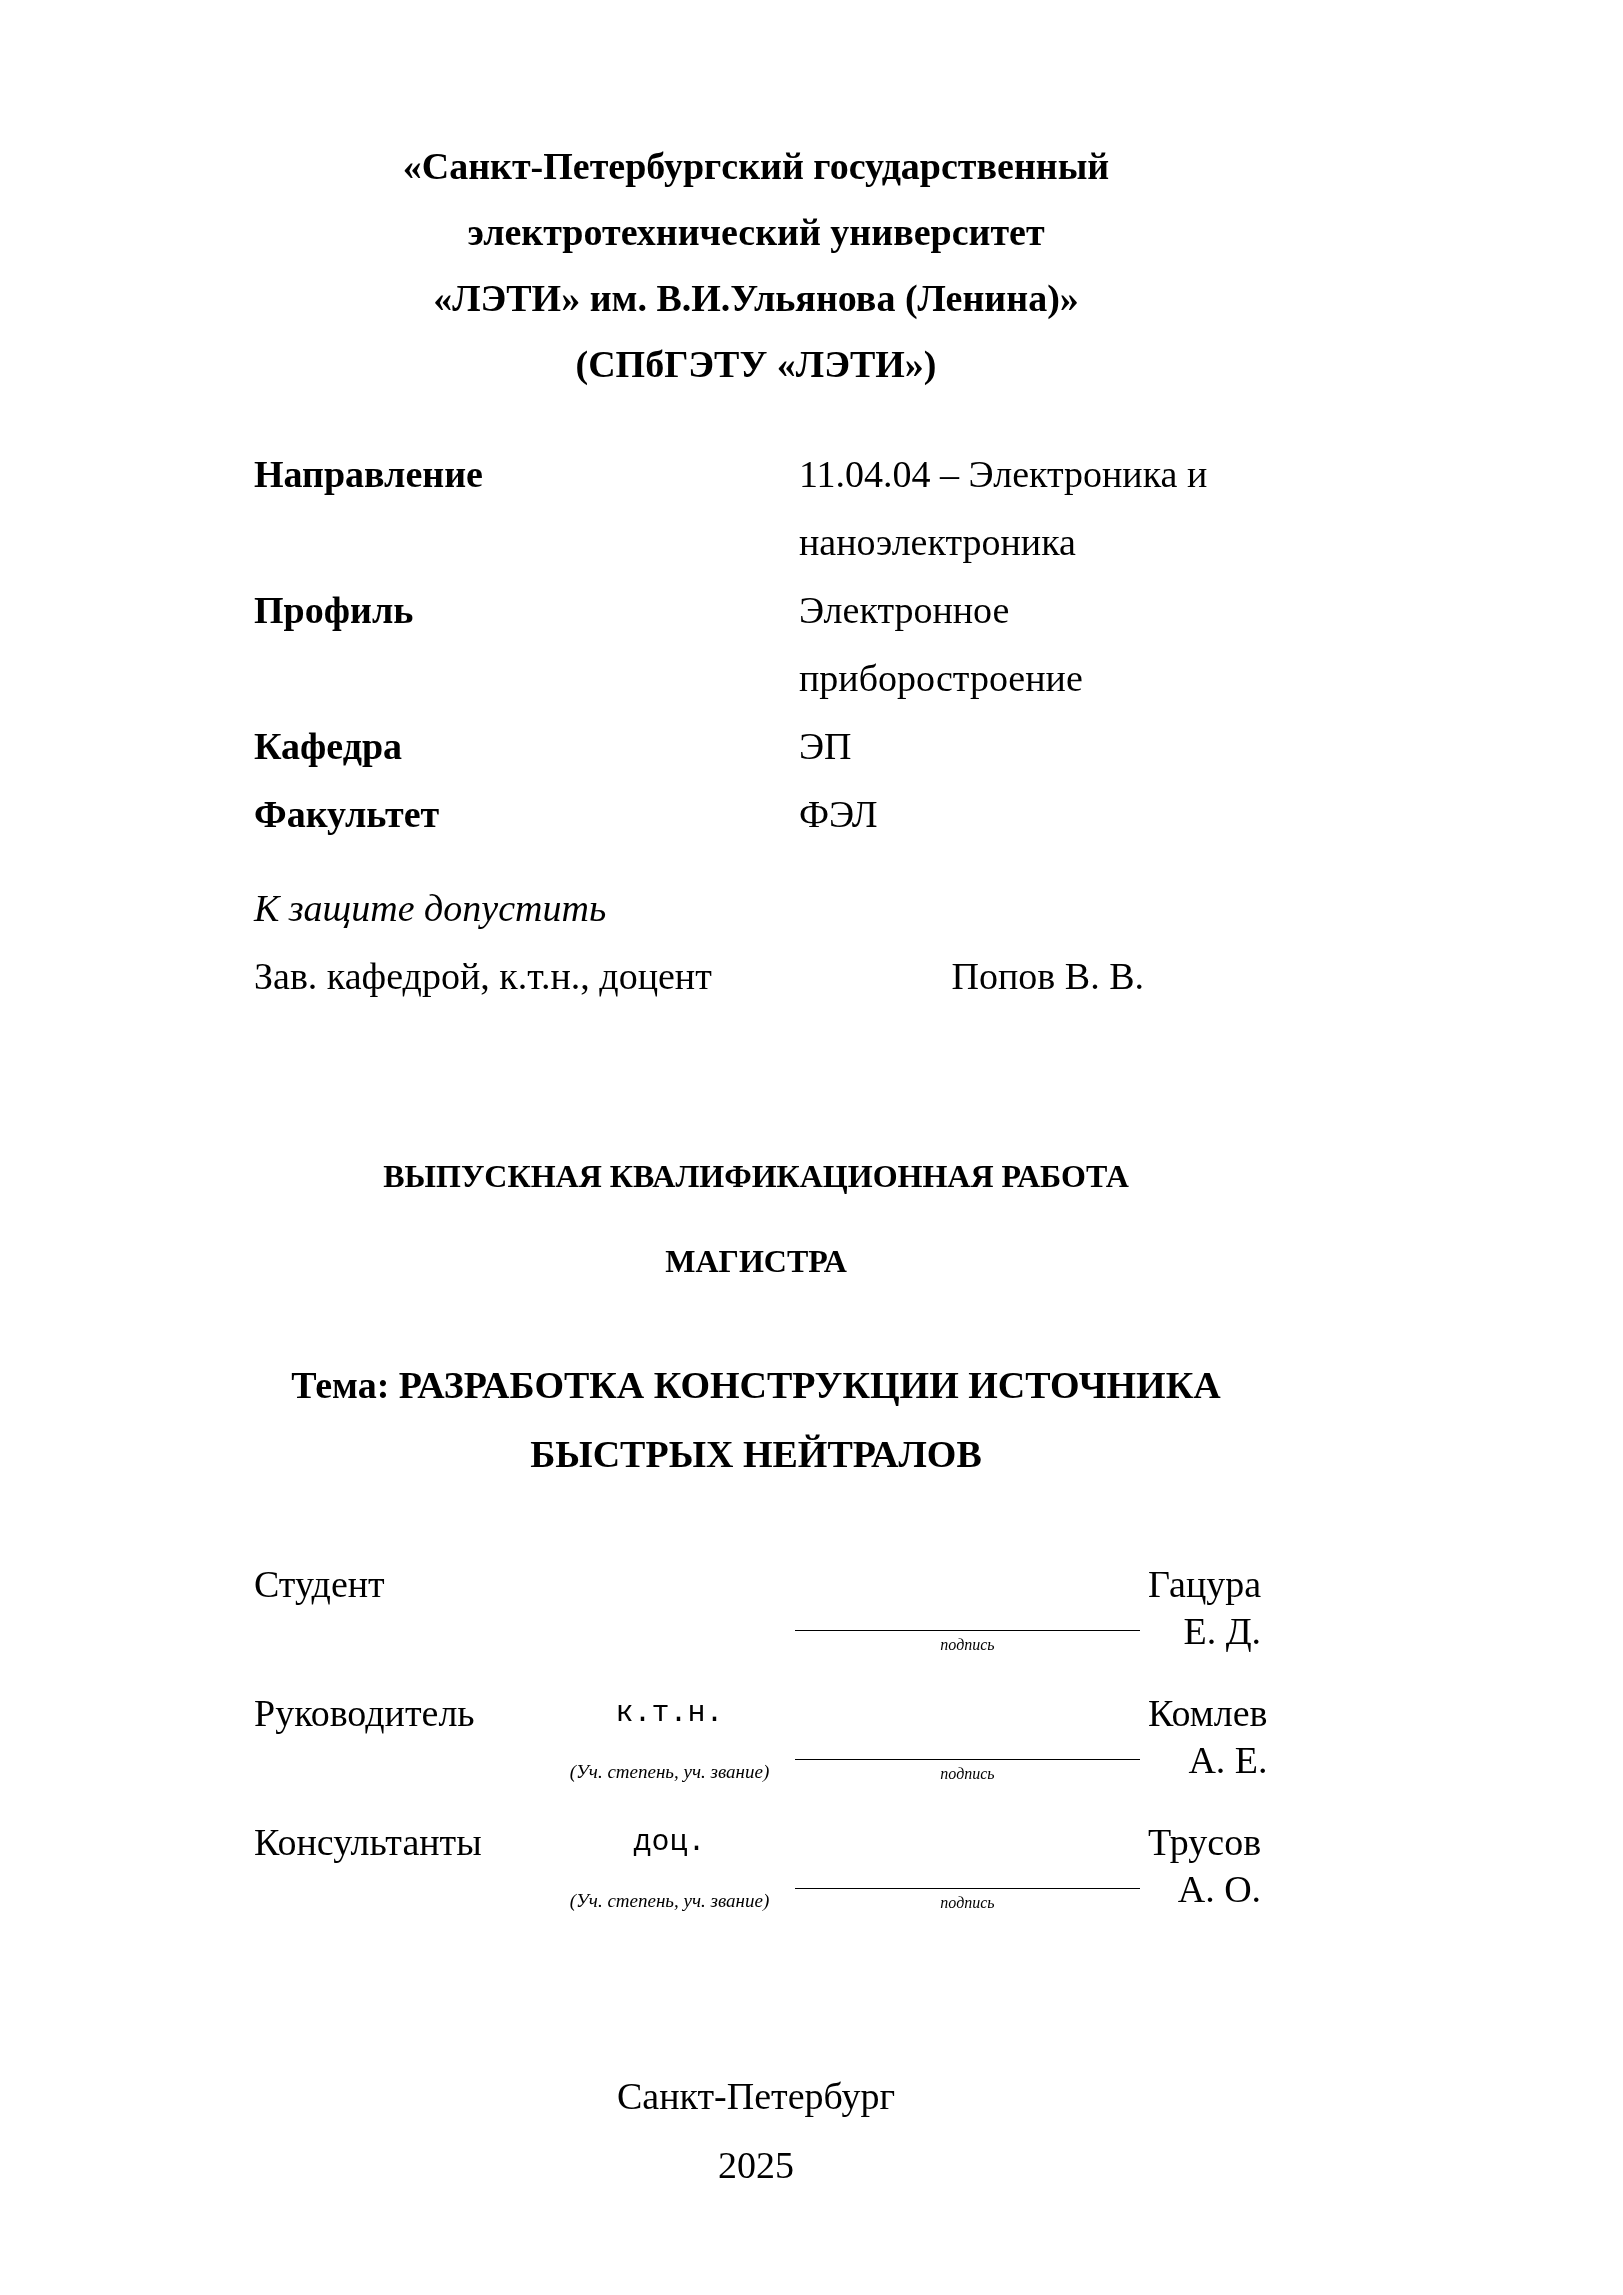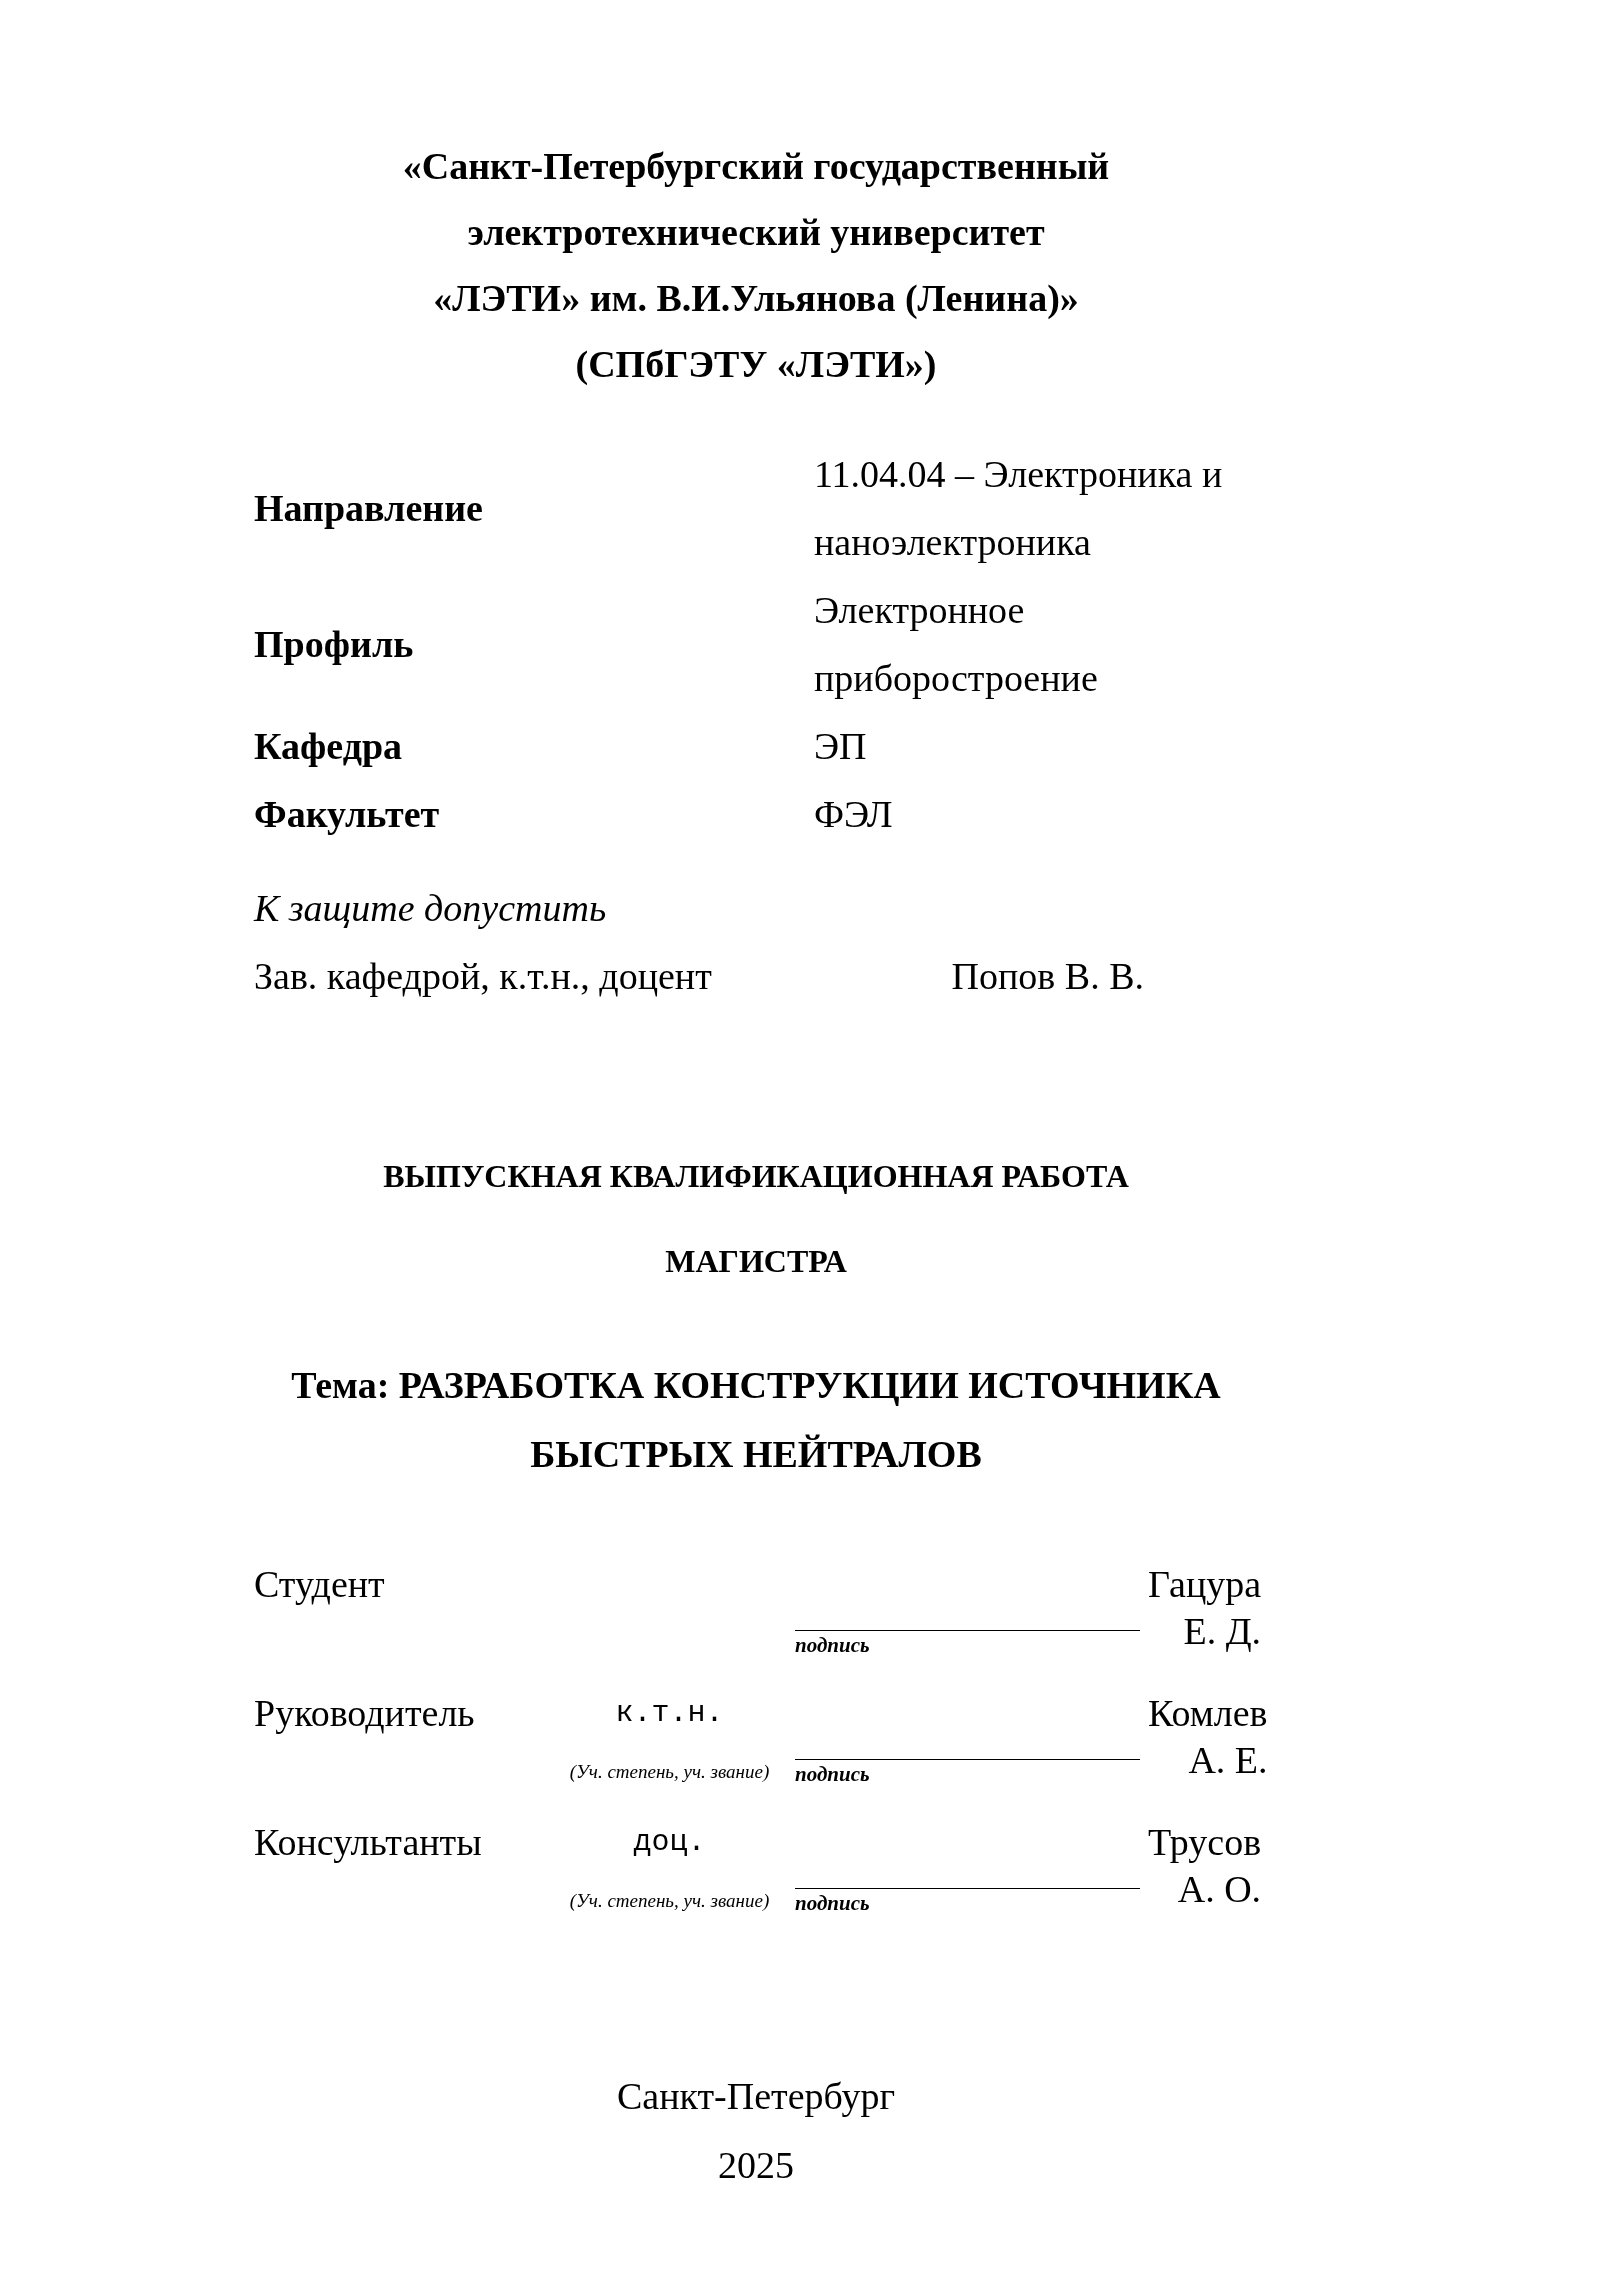--- a/index.html
+++ b/index.html
@@ -24,21 +24,21 @@
   
   .uni-header {
     text-align: center;
     font-weight: bold;
     font-size: 38px;
     line-height: 66px;
     margin-bottom: 43px;
   }
   
   .info-block { font-size: 38px; line-height: 68px; }
-  .info-row { display: flex; align-items: center; gap: 15px; }
+  .info-row { display: flex; align-items: flex-start; }
   .info-label {
     font-weight: bold;
     width: 545px;
     flex: 0 0 545px;
   }
   .info-value { width: 565px; }
   
   .permit-line {
     font-style: italic;
     font-size: 38px;
@@ -90,24 +90,24 @@
     white-space: nowrap;
   }
   .sig-line-wrap { padding-top: 0; }
   .sig-line-wrap .line {
     height: 69px;
     border-bottom: 1.6px solid #000;
     width: 345px;
   }
   .sig-line-wrap .sig-caption {
     font-style: italic;
-    font-size: 21px;
+    font-size: 16px;
     line-height: 28px;
+    text-align: center;
     width: 345px;
-    font-weight: bold;
   }
   
   .footer {
     text-align: center;
     font-size: 38px;
     line-height: 69px;
     margin-top: 145px;
   }
 </style>
 </head>

